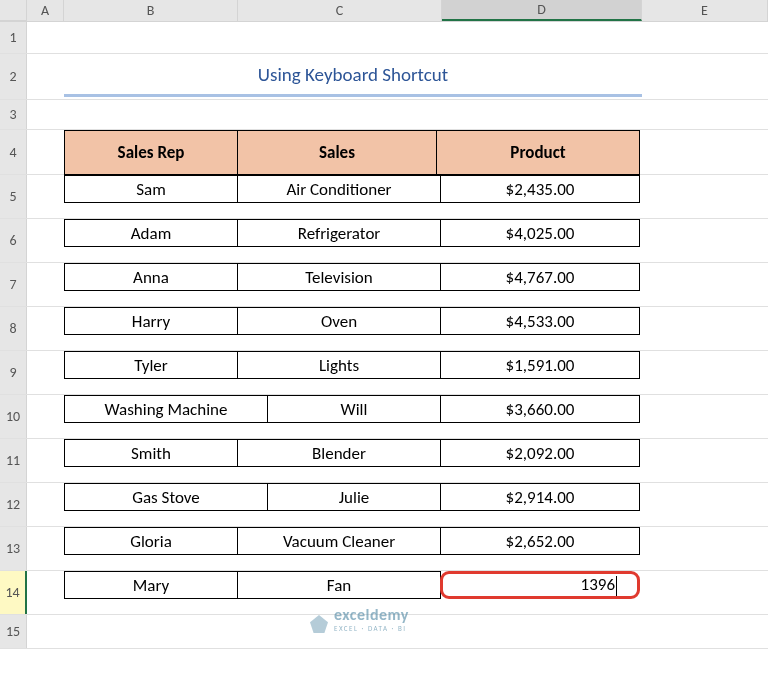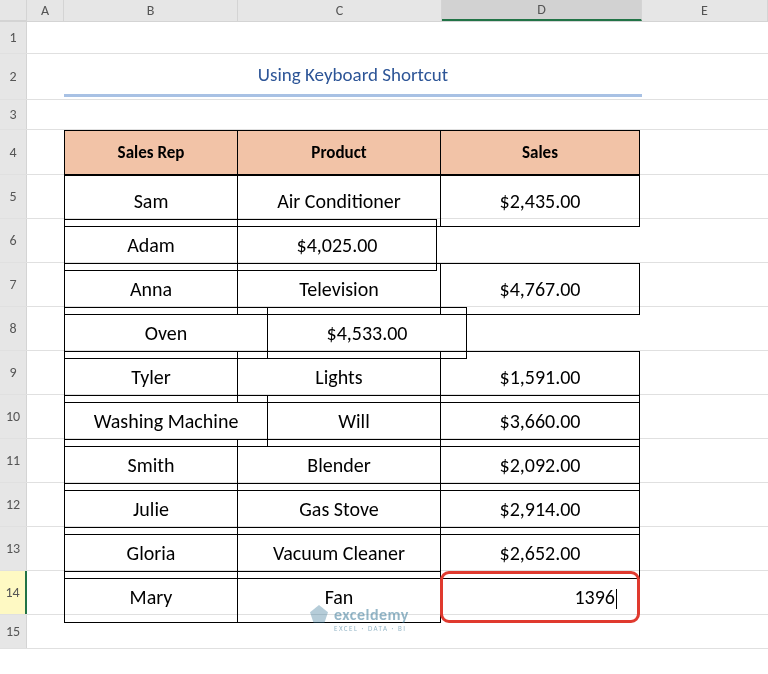--- a/index.html
+++ b/index.html
@@ -12,30 +12,30 @@
     .cA { width: 37px; } .cB { width: 174px; } .cC { width: 204px; } .cD { width: 200px; } .cE { width: 126px; }
     .row { display: flex; border-bottom: 1px solid #e0e0e0; }
     .rn { width: 27px; background: #e6e6e6; border-right: 1px solid #d4d4d4; display: flex; align-items: center; justify-content: center; color: #555; font-size: 14px; }
     .rn.selected { background: #fef9c3; border-right: 2px solid #217346; }
     .cell { display: flex; align-items: center; justify-content: center; padding: 0 6px; }
     .r1 { height: 32px; } .r2 { height: 46px; } .r3 { height: 30px; } .r4 { height: 45px; }
     .rd { height: 44px; } .r15 { height: 34px; }
     .title { font-size: 19px; font-weight: normal; color: #2d5597; display: flex; align-items: center; justify-content: center; width: 578px; border-bottom: 3px solid #a8c1e4; margin-bottom: 2px; }
     .tblrow { display: flex; }
     .th { background: #f2c3a7; font-weight: bold; border: 1px solid #000; display: flex; align-items: center; justify-content: center; height: 45px; font-size: 17px; }
-    .td { border: 1px solid #000; display: flex; align-items: center; justify-content: center; height: 52px; font-size: 20px; }
+    .td { border: 1px solid #000; display: flex; align-items: center; justify-content: center; height: 28px; font-size: 17px; }
     .thB, .tdB { width: 174px; margin-left: -1px; }
     .thC, .tdC { width: 204px; margin-left: -1px; }
     .thD, .tdD { width: 200px; margin-left: -1px; }
     .tblrow .th:first-child, .tblrow .td:first-child { margin-left: 0; text-align: center; }
     .editing { border: 3px solid #e03a2f; border-radius: 9px; position: relative; z-index: 5; }
     .editing-inner { width: 100%; text-align: right; padding-right: 20px; position: relative; }
     .caret { display: inline-block; width: 1px; height: 20px; background: #000; vertical-align: middle; margin-left: 1px; animation: blink 1s step-end infinite; }
     @keyframes blink { 50% { opacity: 0; } }
-    .watermark { position: absolute; left: 310px; top: 605px; display: flex; align-items: flex-start; gap: 6px; opacity: 0.55; color: #3d7b9a; font-size: 12px; }
+    .watermark { position: absolute; left: 310px; top: 605px; display: flex; align-items: flex-end; gap: 6px; opacity: 0.55; color: #3d7b9a; font-size: 12px; }
     .watermark .logo { width: 18px; height: 18px; background: #3d7b9a; clip-path: polygon(50% 0, 100% 40%, 80% 100%, 20% 100%, 0 40%); opacity: 0.7; }
     .watermark .txt1 { font-weight: bold; font-size: 16px; letter-spacing: 0.5px; }
     .watermark .txt2 { font-size: 7px; letter-spacing: 1.5px; display: block; }
   </style>
 </head>
 <body>
 
 <div class="sheet">
   <div class="col-headers">
     <div class="rownum-spacer"></div>
@@ -69,59 +69,61 @@
     <div class="cell cC"></div>
     <div class="cell cD"></div>
     <div class="cell cE"></div>
   </div>
 
   <div class="row r4">
     <div class="rn">4</div>
     <div class="cell cA"></div>
     <div class="tblrow">
       <div class="th thB">Sales Rep</div>
+      <div class="th thD">Sales</div>
       <div class="th thC">Product</div>
-      <div class="th thD">Sales</div>
     </div>
     <div class="cell cE"></div>
   </div>
 
   <div class="row rd">
       <div class="rn">5</div>
       <div class="cell cA"></div>
       <div class="tblrow">
         <div class="td tdB">Sam</div>
         <div class="td tdC">Air Conditioner</div>
         <div class="td tdD">$2,435.00</div>
       </div>
       <div class="cell cE"></div>
     </div>
     <div class="row rd">
       <div class="rn">6</div>
       <div class="cell cA"></div>
       <div class="tblrow">
         <div class="td tdB">Adam</div>
+        <div class="td tdC">Refrigerator</div>
         <div class="td tdD">$4,025.00</div>
       </div>
       <div class="cell cE"></div>
     </div>
     <div class="row rd">
       <div class="rn">7</div>
       <div class="cell cA"></div>
       <div class="tblrow">
         <div class="td tdB">Anna</div>
         <div class="td tdC">Television</div>
         <div class="td tdD">$4,767.00</div>
       </div>
       <div class="cell cE"></div>
     </div>
     <div class="row rd">
       <div class="rn">8</div>
       <div class="cell cA"></div>
       <div class="tblrow">
+        <div class="td tdB">Harry</div>
         <div class="td tdC">Oven</div>
         <div class="td tdD">$4,533.00</div>
       </div>
       <div class="cell cE"></div>
     </div>
     <div class="row rd">
       <div class="rn">9</div>
       <div class="cell cA"></div>
       <div class="tblrow">
         <div class="td tdB">Tyler</div>
@@ -147,22 +149,22 @@
         <div class="td tdB">Smith</div>
         <div class="td tdC">Blender</div>
         <div class="td tdD">$2,092.00</div>
       </div>
       <div class="cell cE"></div>
     </div>
     <div class="row rd">
       <div class="rn">12</div>
       <div class="cell cA"></div>
       <div class="tblrow">
+        <div class="td tdC">Gas Stove</div>
         <div class="td tdB">Julie</div>
-        <div class="td tdC">Gas Stove</div>
         <div class="td tdD">$2,914.00</div>
       </div>
       <div class="cell cE"></div>
     </div>
     <div class="row rd">
       <div class="rn">13</div>
       <div class="cell cA"></div>
       <div class="tblrow">
         <div class="td tdB">Gloria</div>
         <div class="td tdC">Vacuum Cleaner</div>

